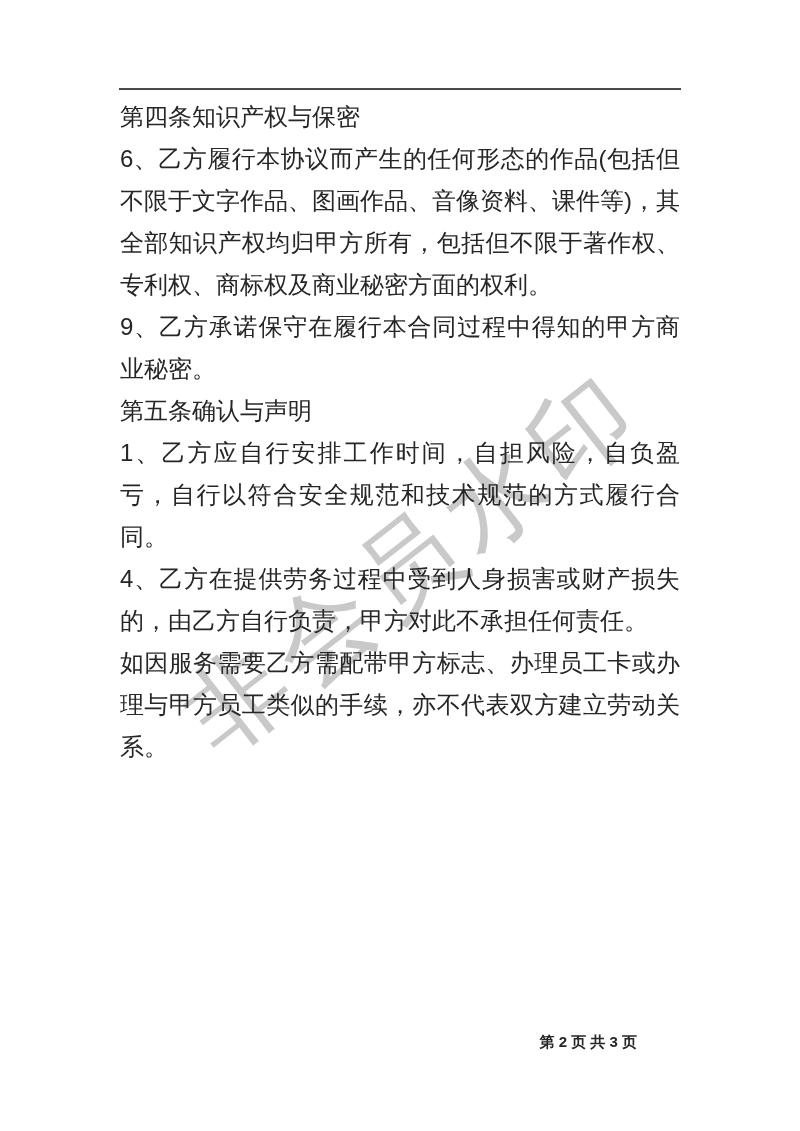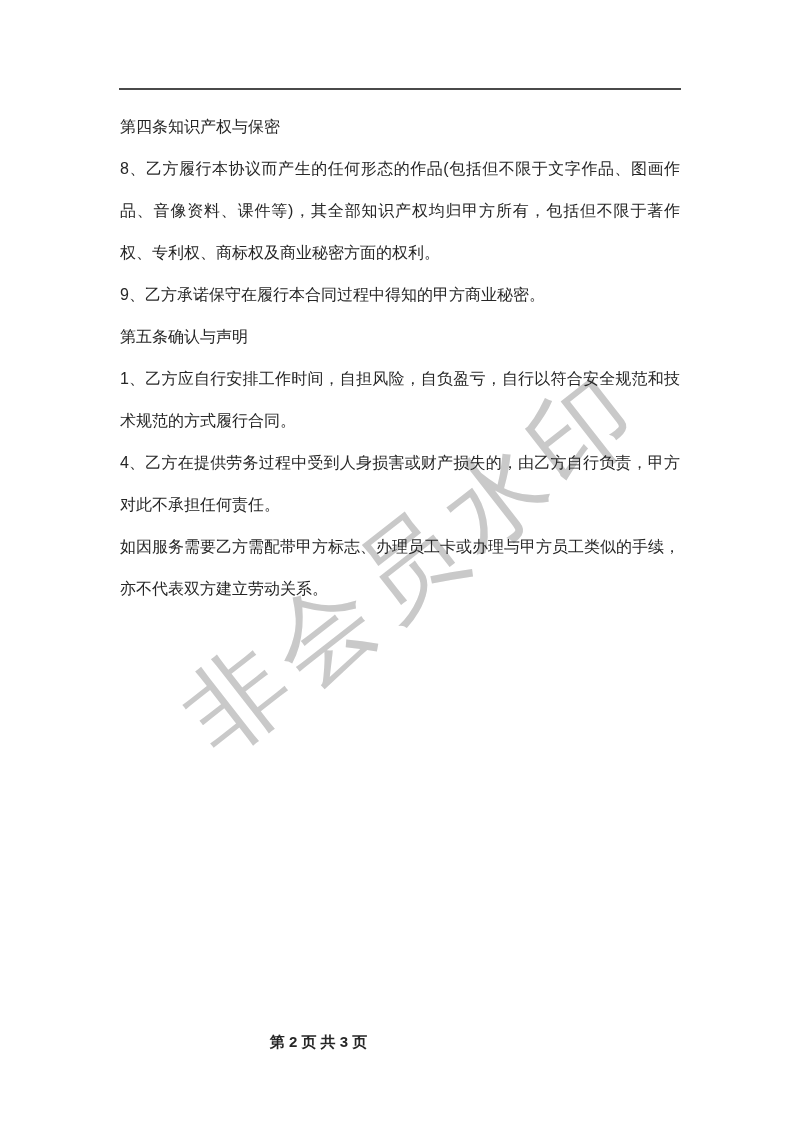--- a/index.html
+++ b/index.html
@@ -29,56 +29,56 @@
   }
   .header-rule {
     position: absolute;
     left: 119px; top: 88px;
     width: 562px; height: 2px;
     background: var(--rule, #4a4a4a);
     z-index: 1;
   }
   .doc-body {
     position: absolute;
-    left: 120px; top: 106px;
+    left: 120px; top: 96px;
     width: 560px;
     z-index: 1;
     color: var(--text, #262626);
-    font-size: 16px;
+    font-size: 24px;
     line-height: 42px;
     text-align: justify;
   }
   .doc-body p {
     margin: 0;
     padding: 0;
   }
   .page-footer {
     position: absolute;
     left: 0; top: 1031px;
     width: 637px;
-    text-align: center;
+    text-align: right;
     font-size: 15px;
     font-weight: bold;
     color: var(--text, #262626);
     z-index: 1;
     line-height: 22px;
   }
 </style>
 </head>
 <body>
 
 <div class="page">
 
   <div class="watermark">非会员水印</div>
 
   <div class="header-rule"></div>
 
   <div class="doc-body">
     <p>第四条知识产权与保密</p>
-    <p>8、乙方履行本协议而产生的任何形态的作品(包括但不限于文字作品、图画作品、音像资料、课件等)，其全部知识产权均归甲方所有，包括但不限于著作权、专利权、商标权及商业秘密方面的权利。</p>
+    <p>6、乙方履行本协议而产生的任何形态的作品(包括但不限于文字作品、图画作品、音像资料、课件等)，其全部知识产权均归甲方所有，包括但不限于著作权、专利权、商标权及商业秘密方面的权利。</p>
     <p>9、乙方承诺保守在履行本合同过程中得知的甲方商业秘密。</p>
     <p>第五条确认与声明</p>
     <p>1、乙方应自行安排工作时间，自担风险，自负盈亏，自行以符合安全规范和技术规范的方式履行合同。</p>
     <p>4、乙方在提供劳务过程中受到人身损害或财产损失的，由乙方自行负责，甲方对此不承担任何责任。</p>
     <p>如因服务需要乙方需配带甲方标志、办理员工卡或办理与甲方员工类似的手续，亦不代表双方建立劳动关系。</p>
   </div>
 
   <div class="page-footer">第 2 页 共 3 页</div>
 
 </div>

